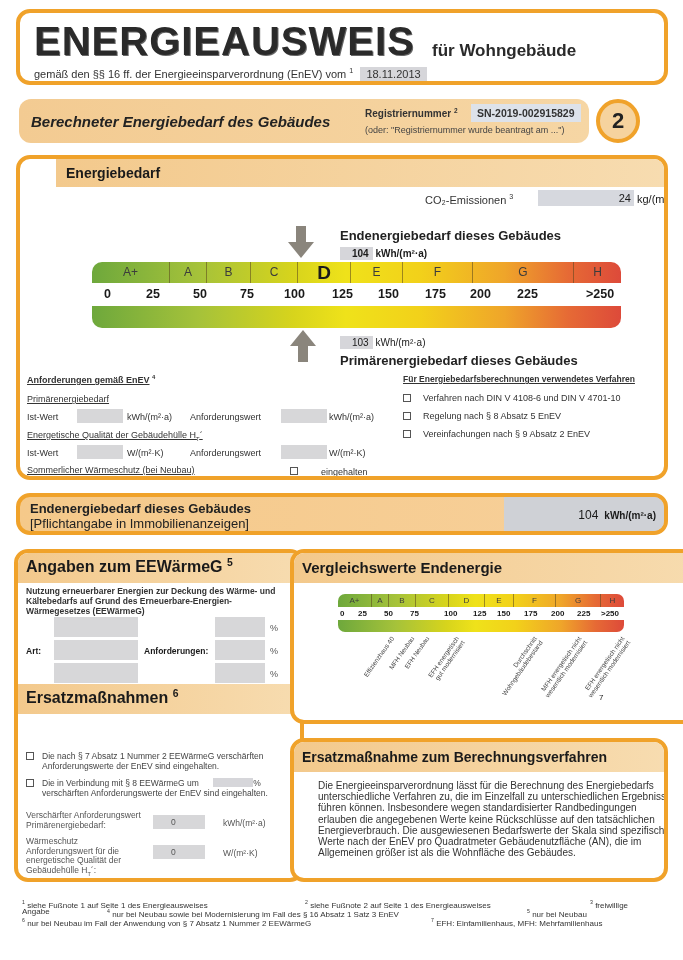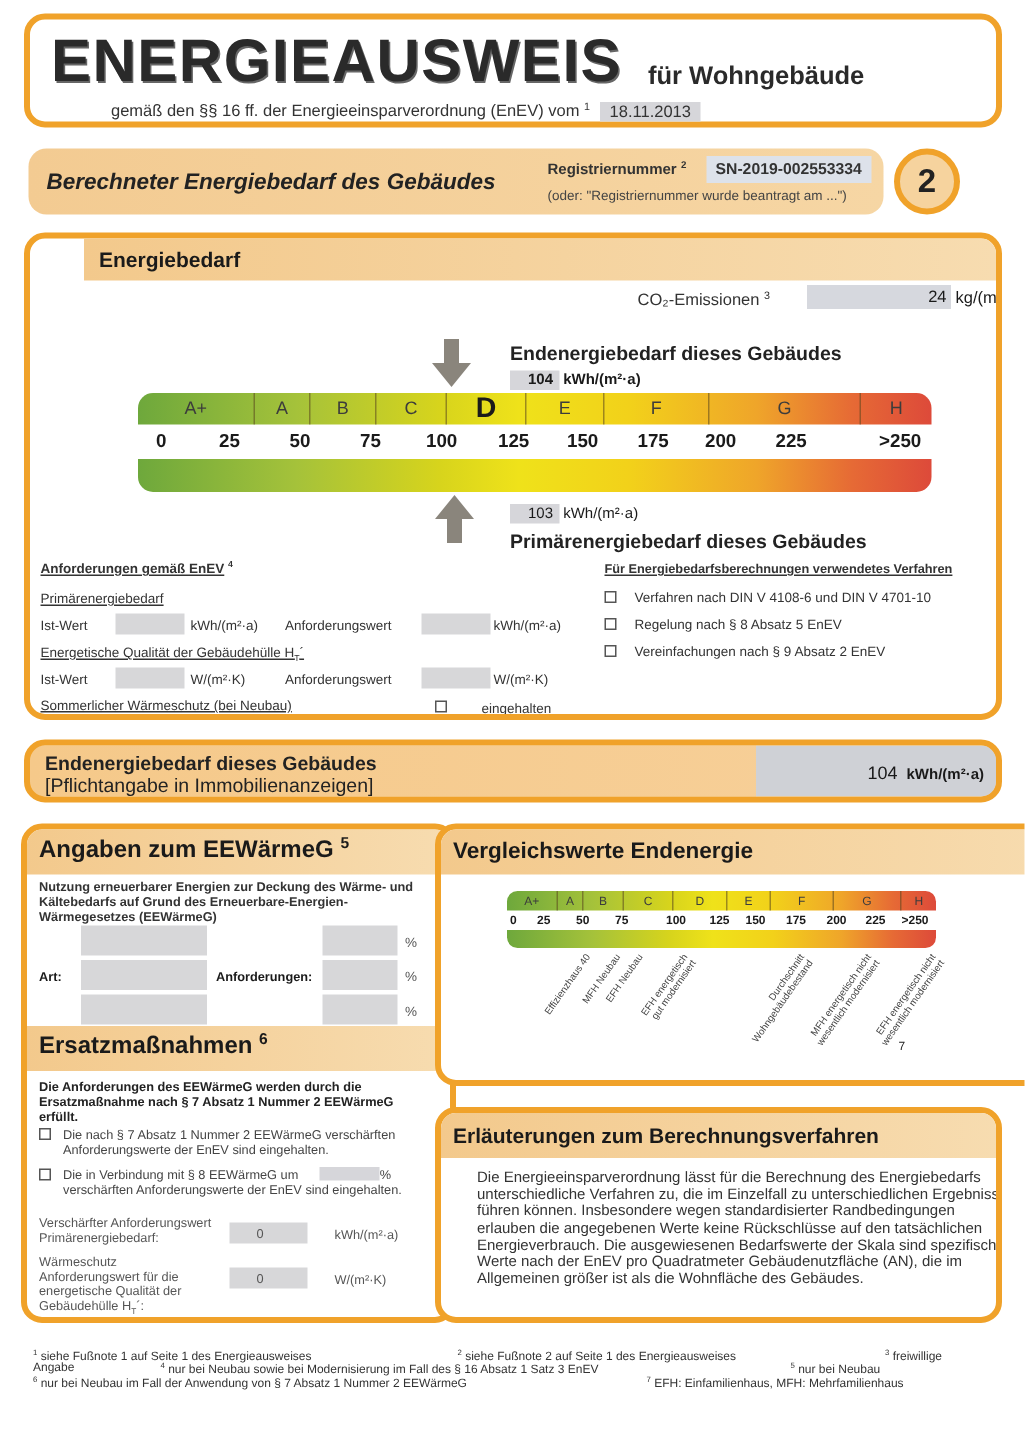--- a/index.html
+++ b/index.html
@@ -12,21 +12,21 @@
   .gray { background: #d6d6da; display: inline-block; }
   .grayfield { background: #d7d7d9; position: absolute; }
   .u { text-decoration: underline; }
   sup { font-size: 0.65em; }
   sub { font-size: 0.65em; }
 
   
   #title-box { left: 16px; top: 9px; width: 652px; height: 76px; }
   #title-main { position: absolute; left: 14px; top: 6px; font-size: 40px; font-weight: bold; letter-spacing: 1px; color: #2a2a2a; font-family: "Liberation Sans", sans-serif; text-shadow: 1px 1px 0 #666; }
   #title-sub { position: absolute; left: 412px; top: 28px; font-size: 17px; font-weight: bold; color: #2a2a2a; }
-  #title-line { position: absolute; left: 14px; top: 54px; font-size: 11px; color: #333; margin-left: 40px; }
+  #title-line { position: absolute; left: 14px; top: 54px; font-size: 11px; color: #333; }
   #title-line .gray { padding: 1px 6px; margin-left: 4px; font-size: 11px; }
 
   #section-bar { left: 19px; top: 99px; width: 570px; height: 44px; background: linear-gradient(90deg, #f3cb92, #f6d6a4); border-radius: 12px; }
   #section-bar-title { position: absolute; left: 12px; top: 14px; font-size: 15px; font-weight: bold; color: #222; font-style: italic; }
   #reg-label { position: absolute; left: 346px; top: 8px; font-size: 10px; font-weight: bold; color: #333; }
   #reg-value { position: absolute; left: 452px; top: 5px; font-size: 10.5px; font-weight: bold; background: #dde2ea; padding: 3px 6px; color: #333; }
   #reg-note { position: absolute; left: 346px; top: 26px; font-size: 9px; color: #444; }
   #page-circle { left: 596px; top: 99px; width: 44px; height: 44px; border-radius: 50%; border: 4px solid #f0a22a; background: #f6d39e; text-align: center; line-height: 36px; font-size: 22px; font-weight: bold; color: #222; }
 
   
@@ -99,21 +99,21 @@
   <div id="title-line">
     <span>gemäß den §§ 16 ff. der Energieeinsparverordnung (EnEV) vom</span>
     <sup>1</sup>
     <span class="gray">18.11.2013</span>
   </div>
 </div>
 
 <div class="abs" id="section-bar">
   <div id="section-bar-title">Berechneter Energiebedarf des Gebäudes</div>
   <div id="reg-label"><span>Registriernummer</span> <sup>2</sup></div>
-  <div id="reg-value">SN-2019-002553334</div>
+  <div id="reg-value">SN-2019-002915829</div>
   <div id="reg-note">(oder: "Registriernummer wurde beantragt am ...")</div>
 </div>
 <div class="abs" id="page-circle">2</div>
 
 <div class="box" id="eb-box">
   <div class="box-head" id="eb-head">Energiebedarf</div>
 
   <div id="co2-label"><span>CO₂-Emissionen</span> <sup>3</sup></div>
   <div id="co2-value">24</div>
   <div id="co2-unit">kg/(m²·a)</div>
@@ -208,21 +208,20 @@
   <div class="abs" style="left:8px;top:93px;font-size:8.5px;font-weight:bold">Art:</div>
   <div class="abs" style="left:126px;top:93px;font-size:8.5px;font-weight:bold">Anforderungen:</div>
   <div class="grayfield" style="left:197px;top:64px;width:50px;height:20px"></div>
   <div class="grayfield" style="left:197px;top:87px;width:50px;height:20px"></div>
   <div class="grayfield" style="left:197px;top:110px;width:50px;height:20px"></div>
   <div class="abs" style="left:252px;top:70px;font-size:9px;color:#555">%</div>
   <div class="abs" style="left:252px;top:93px;font-size:9px;color:#555">%</div>
   <div class="abs" style="left:252px;top:116px;font-size:9px;color:#555">%</div>
 
   <div class="box-head big-head" id="ers-head"><span>Ersatzmaßnahmen</span> <sup>6</sup></div>
-  <div id="ers-intro">Die Anforderungen des EEWärmeG werden durch die Ersatzmaßnahme nach § 7 Absatz 1 Nummer 2 EEWärmeG erfüllt.</div>
   <div class="ers-item" style="top:198px"><span class="cb"></span><span>Die nach § 7 Absatz 1 Nummer 2 EEWärmeG verschärften Anforderungswerte der EnEV sind eingehalten.</span></div>
   <div class="ers-item" style="top:225px"><span class="cb"></span><span>Die in Verbindung mit § 8 EEWärmeG um</span> <span class="gray" style="width:40px;height:9px;vertical-align:-1px;margin-left:12px"></span><span>%</span><br><span>verschärften Anforderungswerte der EnEV sind eingehalten.</span></div>
   <div class="abs" style="left:8px;top:258px;width:115px;font-size:8.5px;line-height:9.5px;color:#555">Verschärfter Anforderungswert Primärenergiebedarf:</div>
   <div class="grayfield" style="left:135px;top:262px;width:52px;height:14px;font-size:8.5px;padding:2px 0 0 18px;color:#555">0</div>
   <div class="abs" style="left:205px;top:265px;font-size:8.5px;color:#555">kWh/(m²·a)</div>
   <div class="abs" style="left:8px;top:284px;width:118px;font-size:8.5px;line-height:9.5px;color:#555"><span>Wärmeschutz Anforderungswert für die energetische Qualität der Gebäudehülle H</span><sub>T</sub>´:</div>
   <div class="grayfield" style="left:135px;top:292px;width:52px;height:14px;font-size:8.5px;padding:2px 0 0 18px;color:#555">0</div>
   <div class="abs" style="left:205px;top:295px;font-size:8.5px;color:#555">W/(m²·K)</div>
 </div>
 
@@ -261,21 +260,21 @@
   <div class="vg-lab" style="right:180px;top:82px">Durchschnitt
 Wohngebäudebestand</div>
   <div class="vg-lab" style="right:135px;top:82px">MFH energetisch nicht
 wesentlich modernisiert</div>
   <div class="vg-lab" style="right:92px;top:82px">EFH energetisch nicht
 wesentlich modernisiert</div>
   <div id="vg-fn">7</div>
 </div>
 
 <div class="box" id="er-box">
-  <div class="box-head big-head" style="font-size:14px;padding-top:7px">Erläuterungen zum Berechnungsverfahren</div>
+  <div class="box-head big-head" style="font-size:14px;padding-top:7px">Ersatzmaßnahme zum Berechnungsverfahren</div>
   <div id="er-text">Die Energieeinsparverordnung lässt für die Berechnung des Energiebedarfs unterschiedliche Verfahren zu, die im Einzelfall zu unterschiedlichen Ergebnissen führen können. Insbesondere wegen standardisierter Randbedingungen erlauben die angegebenen Werte keine Rückschlüsse auf den tatsächlichen Energieverbrauch. Die ausgewiesenen Bedarfswerte der Skala sind spezifische Werte nach der EnEV pro Quadratmeter Gebäudenutzfläche (AN), die im Allgemeinen größer ist als die Wohnfläche des Gebäudes.</div>
 </div>
 
 <div id="fn">
   <span style="left:0;top:0"><sup>1</sup> <span style="position:static">siehe Fußnote 1 auf Seite 1 des Energieausweises</span></span>
   <span style="left:283px;top:0"><sup>2</sup> <span style="position:static">siehe Fußnote 2 auf Seite 1 des Energieausweises</span></span>
   <span style="left:568px;top:0"><sup>3</sup> <span style="position:static">freiwillige</span></span>
   <span style="left:0;top:9px">Angabe</span>
   <span style="left:85px;top:9px"><sup>4</sup> <span style="position:static">nur bei Neubau sowie bei Modernisierung im Fall des § 16 Absatz 1 Satz 3 EnEV</span></span>
   <span style="left:505px;top:9px"><sup>5</sup> <span style="position:static">nur bei Neubau</span></span>

